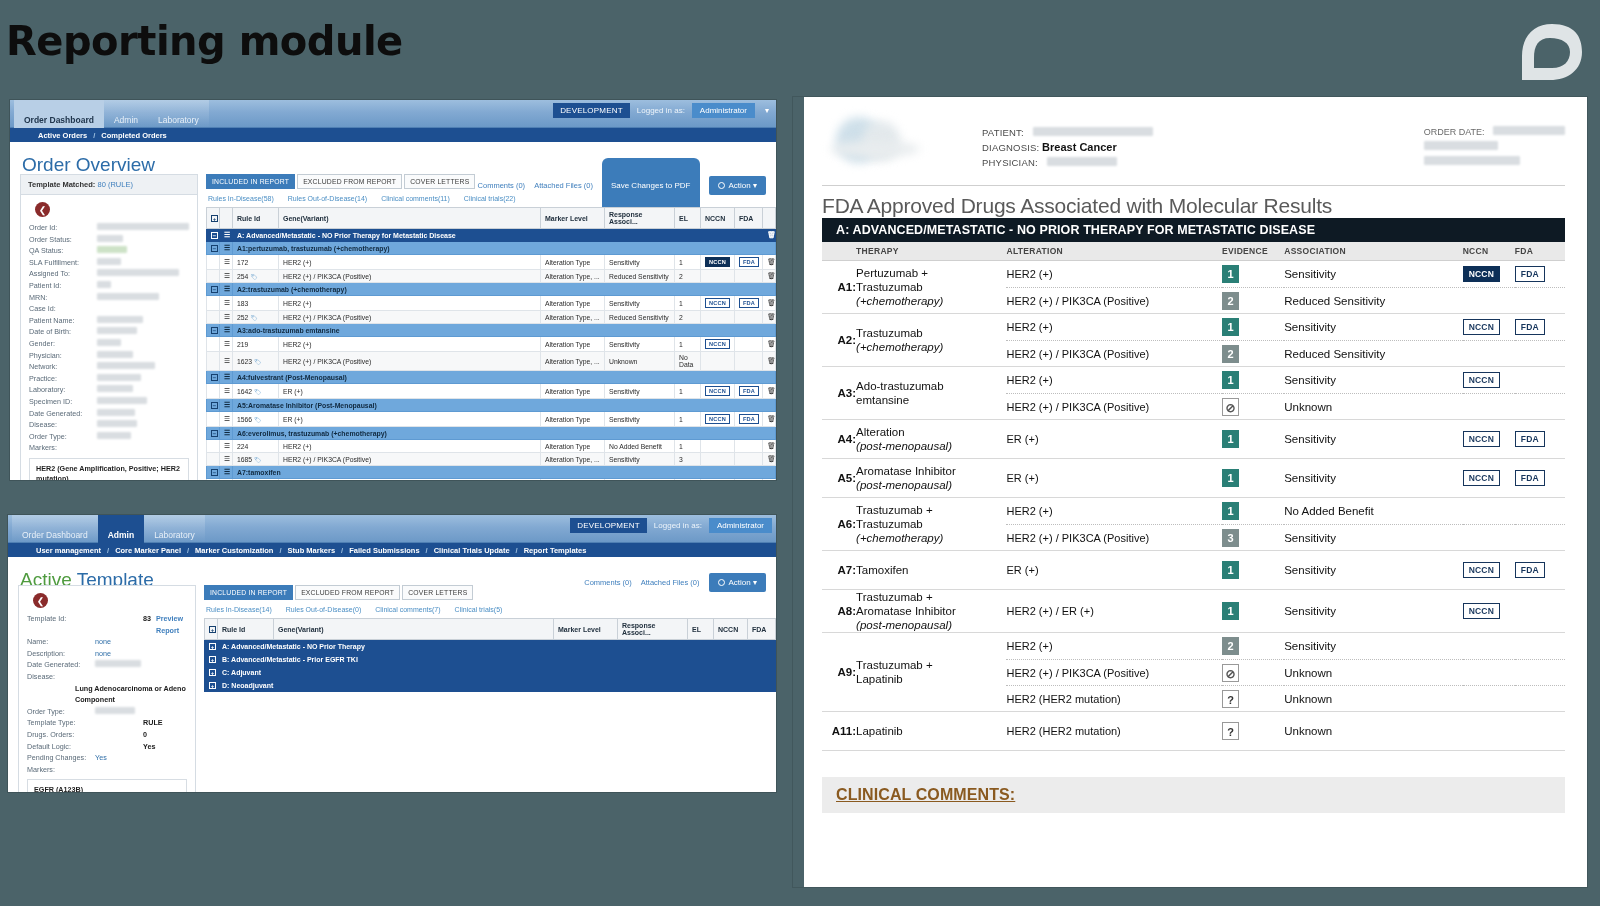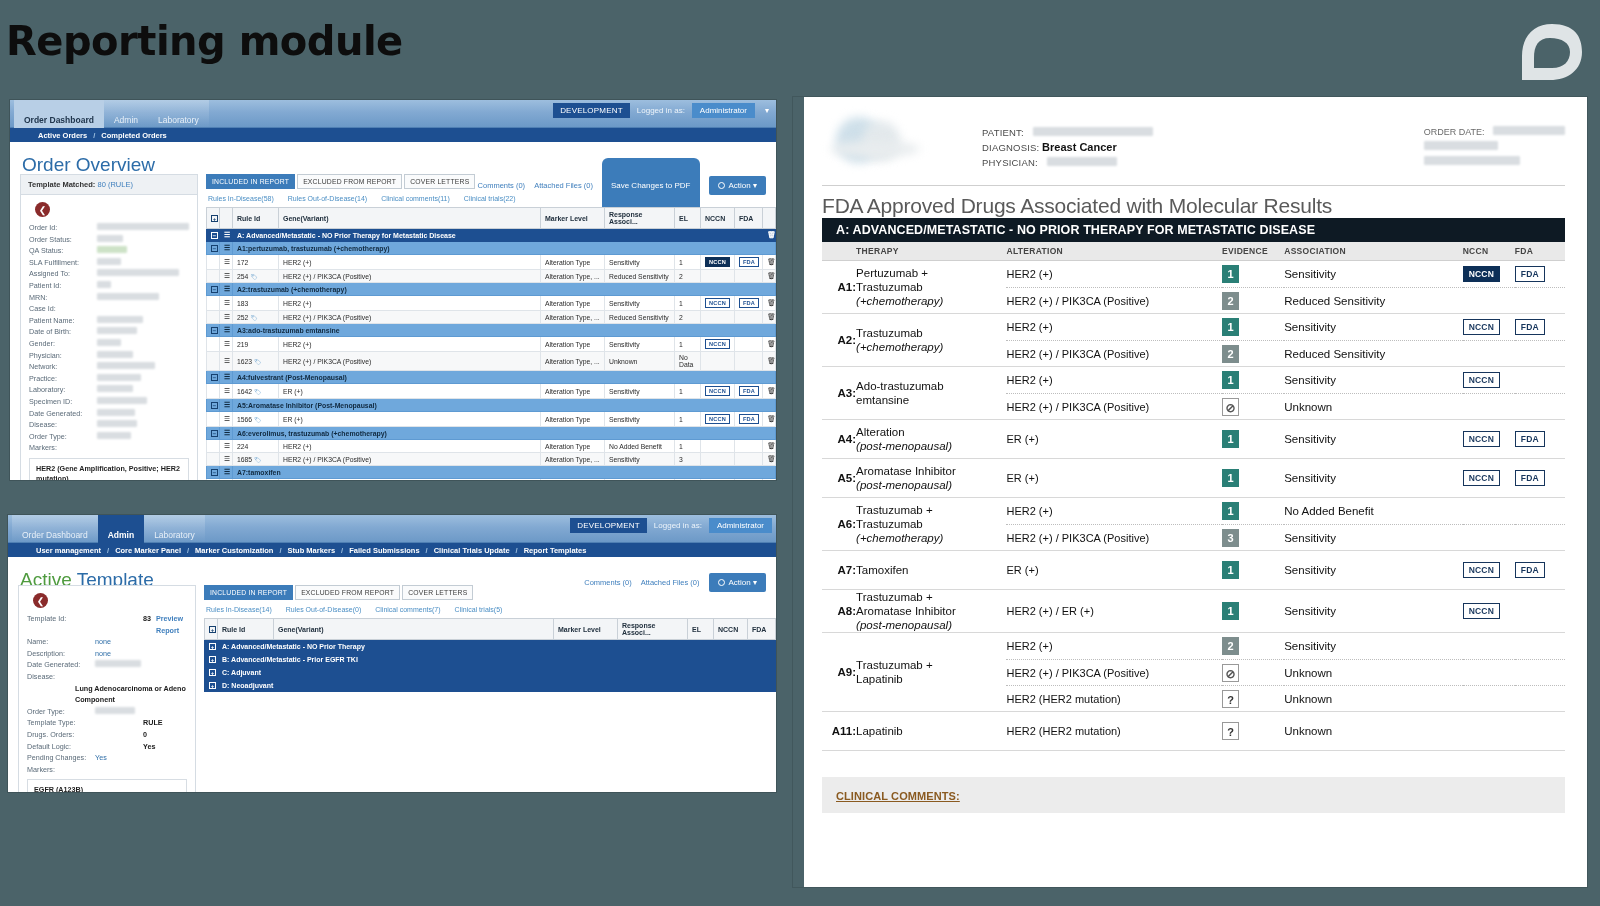--- a/index.html
+++ b/index.html
@@ -147,21 +147,21 @@
        color:#fff; font-size:11px; font-weight:bold;}
   .ev.e1{ background:#2a7f76;}
   .ev.e2{ background:#7d8d8d;}
   .ev.e3{ background:#7d8d8d;}
   .ev.eq{ background:#fff; color:#333; border:1px solid #999;}
   .ev.en{ background:#fff; color:#555; border:1px solid #999; font-size:12px;}
   .badge{ display:inline-block; font-size:8.5px; font-weight:bold; padding:2px 5px;
           border:1px solid #16355c; color:#16355c; background:#fff; letter-spacing:.2px;}
   .badge.fill{ background:#0d2f57; color:#fff; border-color:#0d2f57;}
   .cc{ background:#ececec; margin-top:26px; padding:9px 0 9px 14px;}
-  .cc u{ color:#8a5a20; font-size:11px; font-weight:bold; text-decoration:underline; letter-spacing:.1px;}
+  .cc u{ color:#8a5a20; font-size:16px; font-weight:bold; text-decoration:underline; letter-spacing:.1px;}
 </style>
 </head>
 <body>
 
 <div class="page-title">Reporting module</div>
 <div class="brand-logo">
   <svg width="74" height="70" viewBox="0 0 74 70">
     <path d="M40 8 C62 8 70 20 70 36 C70 54 56 64 38 64 L10 64 L10 40 C10 20 22 8 40 8 Z
              M38 22 C26 22 22 30 22 42 L22 52 L40 52 C52 52 58 45 58 36 C58 27 50 22 38 22 Z" fill="#dfe4e6"></path>
   </svg>

